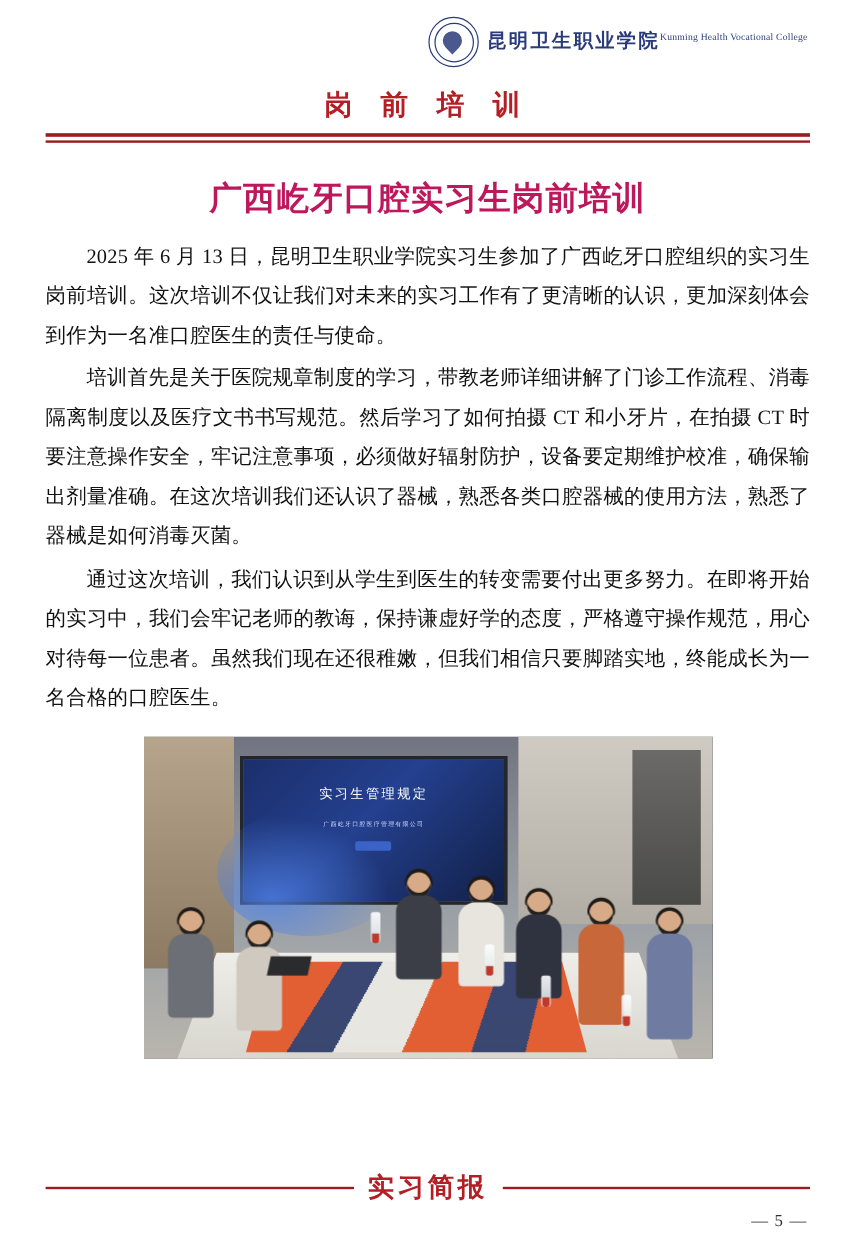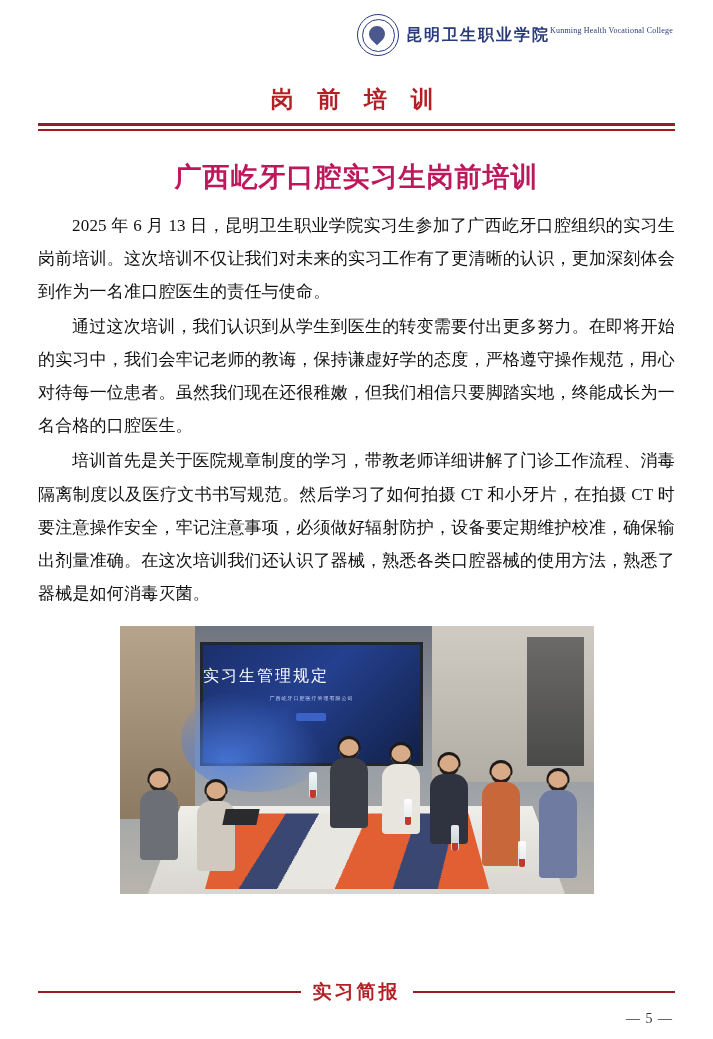--- a/index.html
+++ b/index.html
@@ -78,21 +78,21 @@
     font-family: "Liberation Serif", serif;
     font-size: 8px;
     letter-spacing: .2px;
     color: #2a3b7a;
     white-space: nowrap;
   }
 
   
   .banner {
     position: relative;
-    margin-top: 14px;
+    margin-top: 2px;
     text-align: center;
   }
   .banner-text {
     display: inline-block;
     font-family: "Liberation Serif", serif;
     font-weight: bold;
     font-size: 23px;
     letter-spacing: 9px;
     color: #b31f24;
     padding: 0 8px 6px 8px;
@@ -155,23 +155,23 @@
     left: 17%; top: 6%;
     width: 47%; height: 46%;
     background: linear-gradient(135deg,#1b2f6b 0%, #24408f 45%, #122047 100%);
     border: 3px solid #23262d;
     box-sizing: border-box;
   }
   .screen-title {
     position: absolute;
     top: 18%;
     width: 100%;
-    text-align: left;
+    text-align: center;
     color: #fff;
-    font-size: 16px;
+    font-size: 11px;
     letter-spacing: 2px;
     font-family: "Liberation Sans", sans-serif;
   }
   .screen-sub {
     position: absolute;
     top: 42%;
     width: 100%;
     text-align: center;
     color: #cfd8ff;
     font-size: 5px;
@@ -288,21 +288,21 @@
     gap: 12px;
   }
   .footer-rule {
     flex: 1;
     height: 2.5px;
     background: #9b1b1f;
   }
   .footer-text {
     font-family: "Liberation Serif", serif;
     font-weight: bold;
-    font-size: 19px;
+    font-size: 22px;
     color: #b31f24;
     letter-spacing: 3px;
     white-space: nowrap;
   }
   .page-num {
     position: absolute;
     right: 40px;
     bottom: 12px;
     font-size: 14px;
     color: #333;
@@ -327,22 +327,22 @@
 
   <div class="banner">
     <span class="banner-text">岗 前 培 训</span>
   </div>
   <div class="rule-thick"></div>
   <div class="rule-thin"></div>
 
   <h1 class="article-title">广西屹牙口腔实习生岗前培训</h1>
 
   <p class="para">2025 年 6 月 13 日，昆明卫生职业学院实习生参加了广西屹牙口腔组织的实习生岗前培训。这次培训不仅让我们对未来的实习工作有了更清晰的认识，更加深刻体会到作为一名准口腔医生的责任与使命。</p>
+  <p class="para">培训首先是关于医院规章制度的学习，带教老师详细讲解了门诊工作流程、消毒隔离制度以及医疗文书书写规范。然后学习了如何拍摄 CT 和小牙片，在拍摄 CT 时要注意操作安全，牢记注意事项，必须做好辐射防护，设备要定期维护校准，确保输出剂量准确。在这次培训我们还认识了器械，熟悉各类口腔器械的使用方法，熟悉了器械是如何消毒灭菌。</p>
   <p class="para">通过这次培训，我们认识到从学生到医生的转变需要付出更多努力。在即将开始的实习中，我们会牢记老师的教诲，保持谦虚好学的态度，严格遵守操作规范，用心对待每一位患者。虽然我们现在还很稚嫩，但我们相信只要脚踏实地，终能成长为一名合格的口腔医生。</p>
-  <p class="para">培训首先是关于医院规章制度的学习，带教老师详细讲解了门诊工作流程、消毒隔离制度以及医疗文书书写规范。然后学习了如何拍摄 CT 和小牙片，在拍摄 CT 时要注意操作安全，牢记注意事项，必须做好辐射防护，设备要定期维护校准，确保输出剂量准确。在这次培训我们还认识了器械，熟悉各类口腔器械的使用方法，熟悉了器械是如何消毒灭菌。</p>
 
   <div class="photo-wrap">
     <div class="photo">
       <div class="wall-left"></div>
       <div class="wall-right"></div>
       <div class="door"></div>
 
       <div class="screen">
         <div class="screen-swirl"></div>
         <div class="screen-title">实习生管理规定</div>

